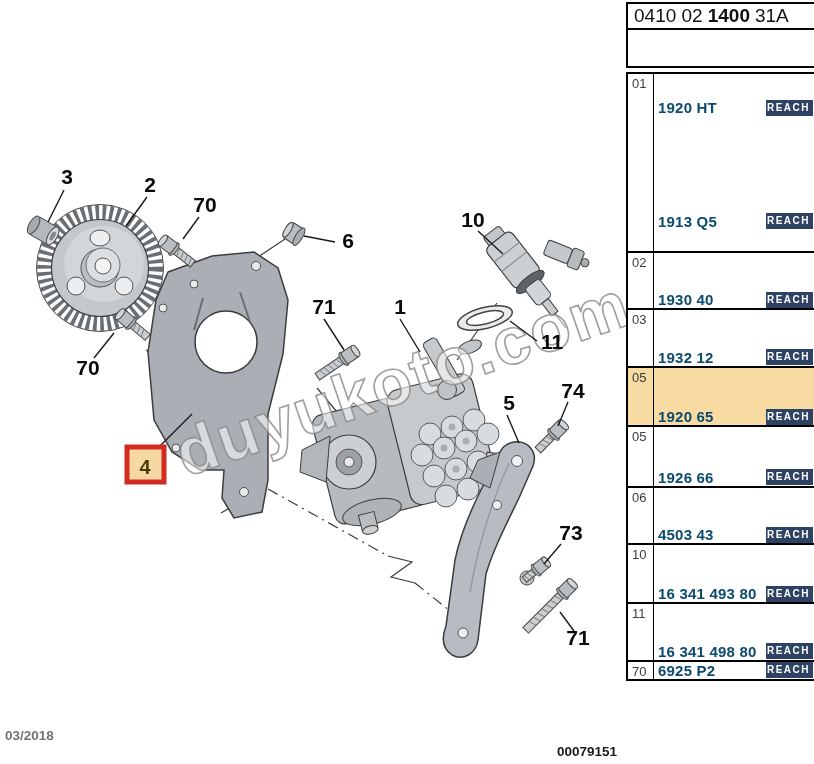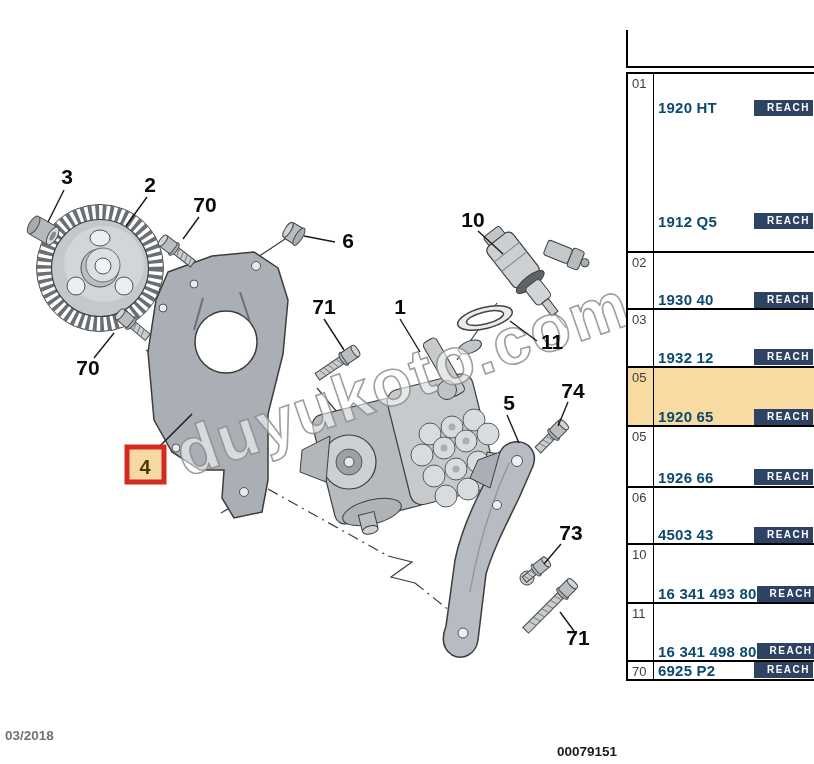--- a/index.html
+++ b/index.html
@@ -34,21 +34,21 @@
   .prow:last-child { border-bottom:none; flex:1; }
   .prow.hl { background:#f8dba2; }
   .ref { width:26px; flex:none; box-sizing:border-box; border-right:1.5px solid #000;
          font-size:13px; color:#3c3c3c; padding:2px 0 0 4px; }
   .cell { flex:1; display:flex; flex-direction:column; justify-content:flex-end;
           box-sizing:border-box; padding:0 1px 0 4px; }
   .cell.two { justify-content:space-between; padding-top:25px; padding-bottom:21px; }
   .pline { display:flex; align-items:center; justify-content:space-between; }
   .pnum { font-size:15px; font-weight:bold; color:#0c4a6e; letter-spacing:0.2px; white-space:nowrap; }
   .reach { flex:none; background:#2e4263; color:#fff; font-size:10px; font-weight:bold;
-           letter-spacing:1.5px; line-height:1; padding:3px 3px 3px 13px; }
+           letter-spacing:1.5px; line-height:1; padding:3px 3px 3px 1px; }
 </style>
 </head>
 <body>
 
 <div class="page">
 
   <div class="diagram-area">
     <svg width="626" height="764" viewBox="0 0 626 764">
 
       <path class="dd" d="M56,243 L216,333" stroke-dasharray="8 5"></path>
@@ -251,33 +251,38 @@
 
       <rect x="127" y="447" width="37" height="35" fill="#f6d9a2" stroke="#d32b20" stroke-width="5"></rect>
       <text class="co4" x="145" y="474" text-anchor="middle">4</text>
     </svg>
 
     <div class="footer-date">03/2018</div>
     <div class="footer-doc">00079151</div>
   </div>
 
   <div class="table-area">
+    <div class="hdr-box">
+      <span>0410 02</span>
+      <b>1400</b>
+      <span>31A</span>
+    </div>
     <div class="empty-box"></div>
 
     <div class="rows">
 
       <div class="prow" style="height:190px">
         <div class="ref">01</div>
         <div class="cell two">
           <div class="pline">
             <span class="pnum">1920 HT</span>
             <span class="reach">REACH</span>
           </div>
           <div class="pline">
-            <span class="pnum">1912 Q5</span>
+            <span class="pnum">1913 Q5</span>
             <span class="reach">REACH</span>
           </div>
         </div>
       </div>
 
       <div class="prow" style="height:61px">
         <div class="ref">02</div>
         <div class="cell">
             <div class="pline">
           <span class="pnum">1930 40</span>

